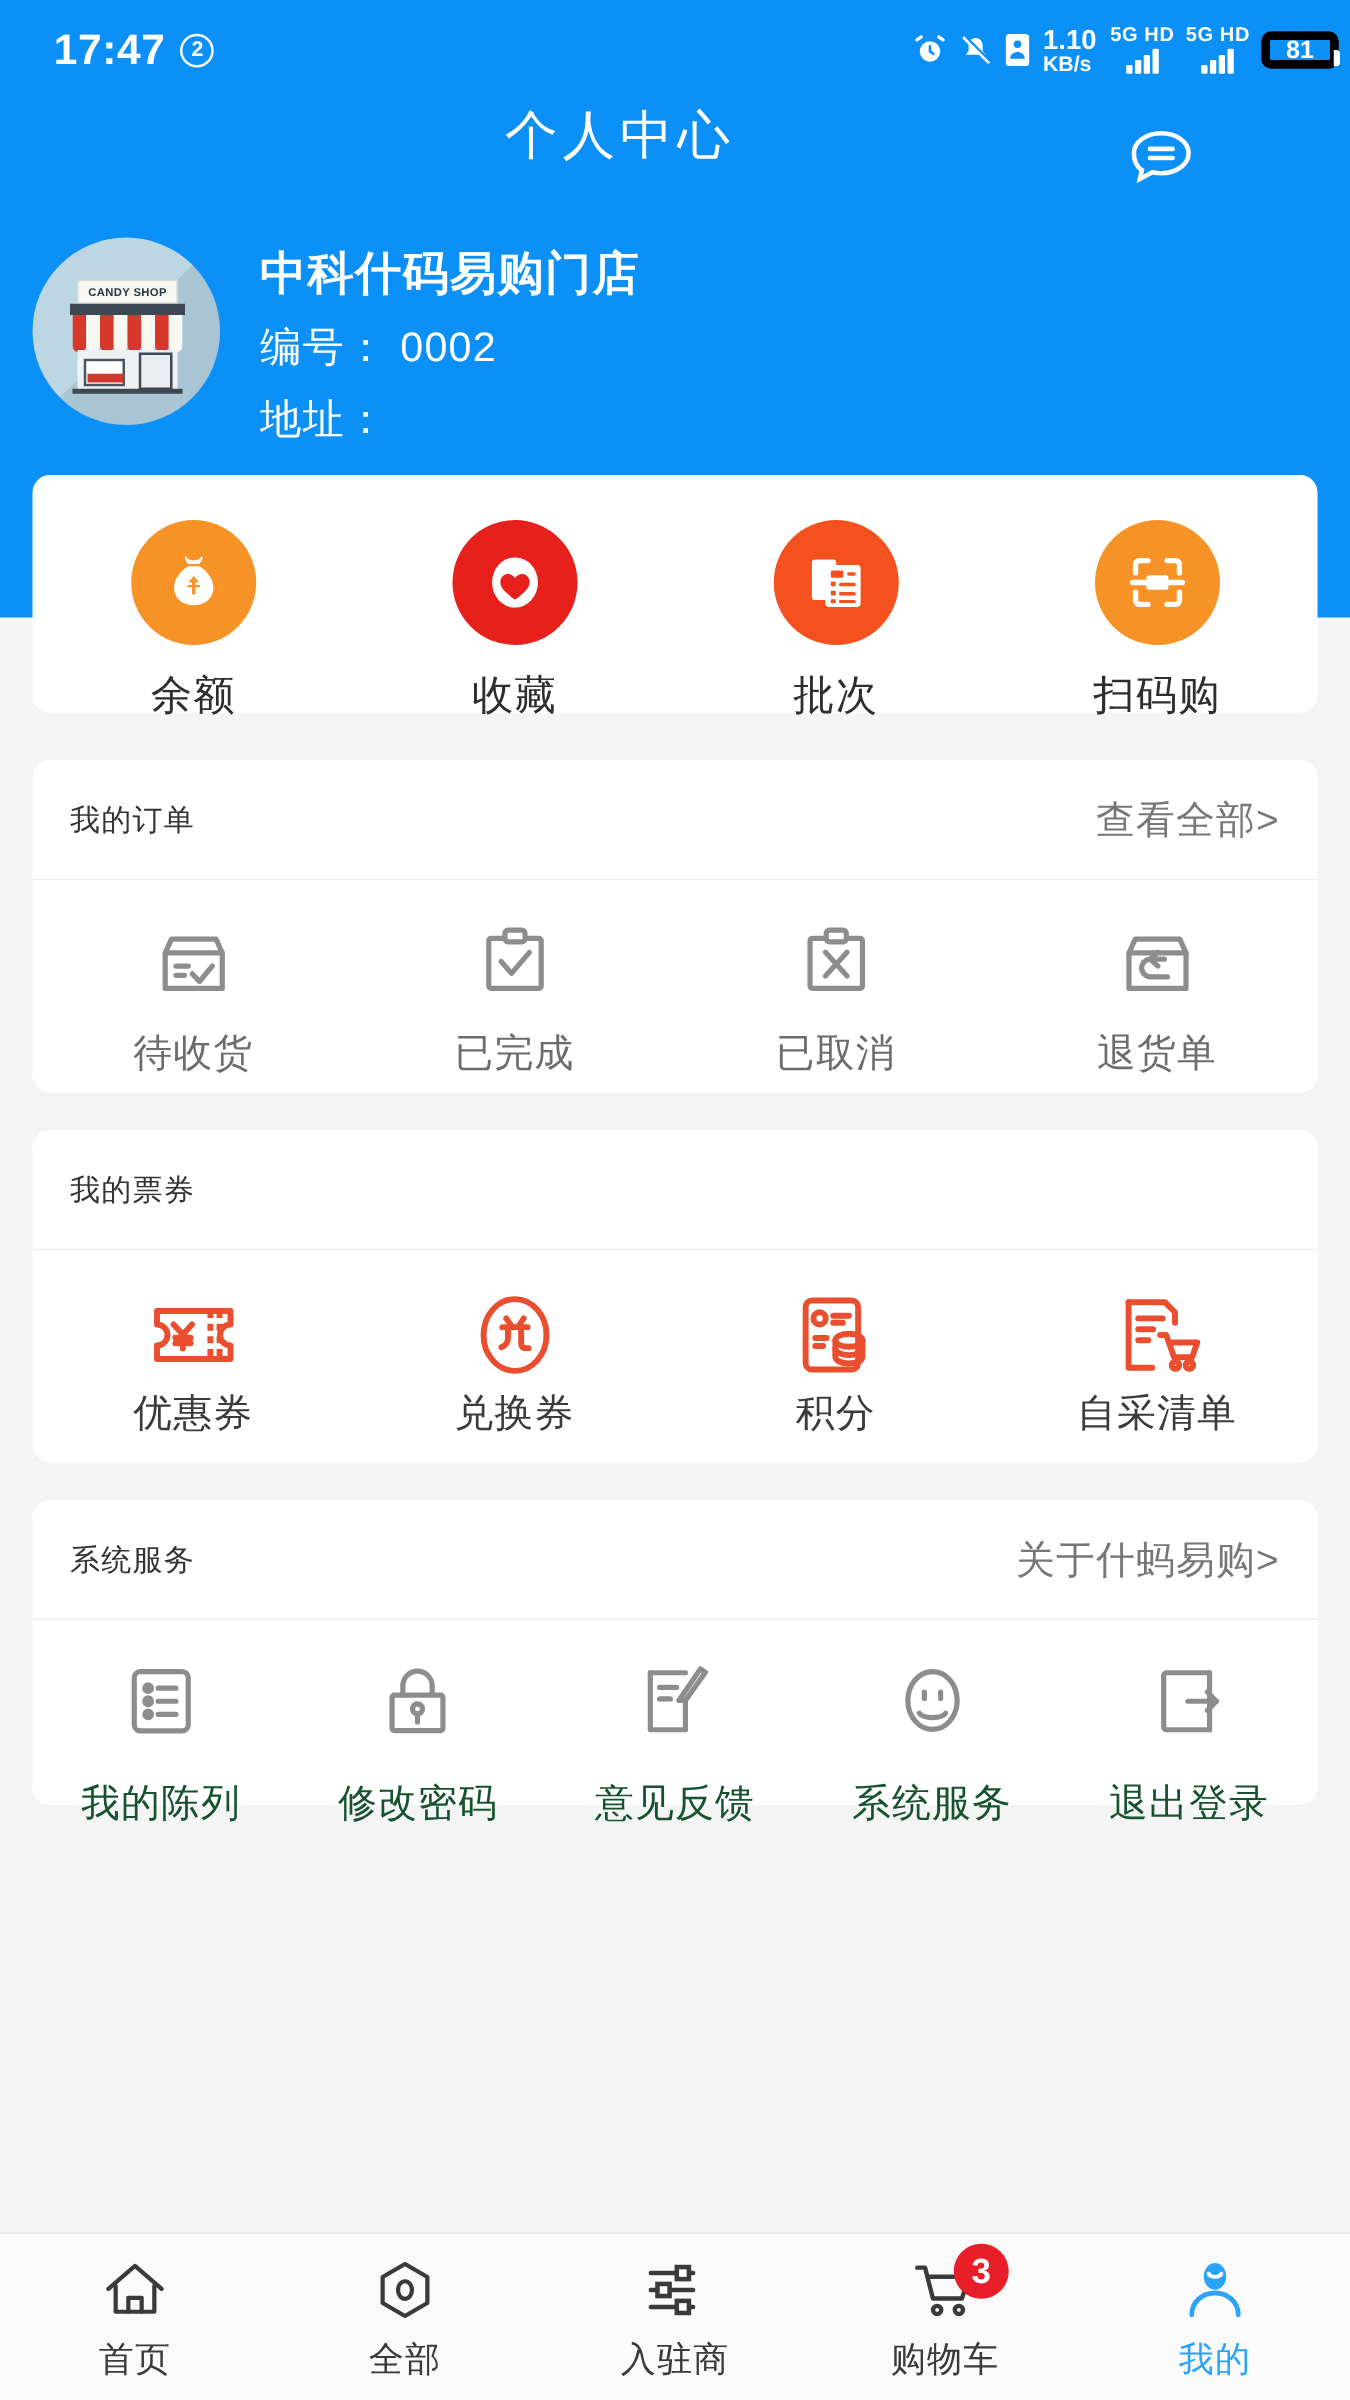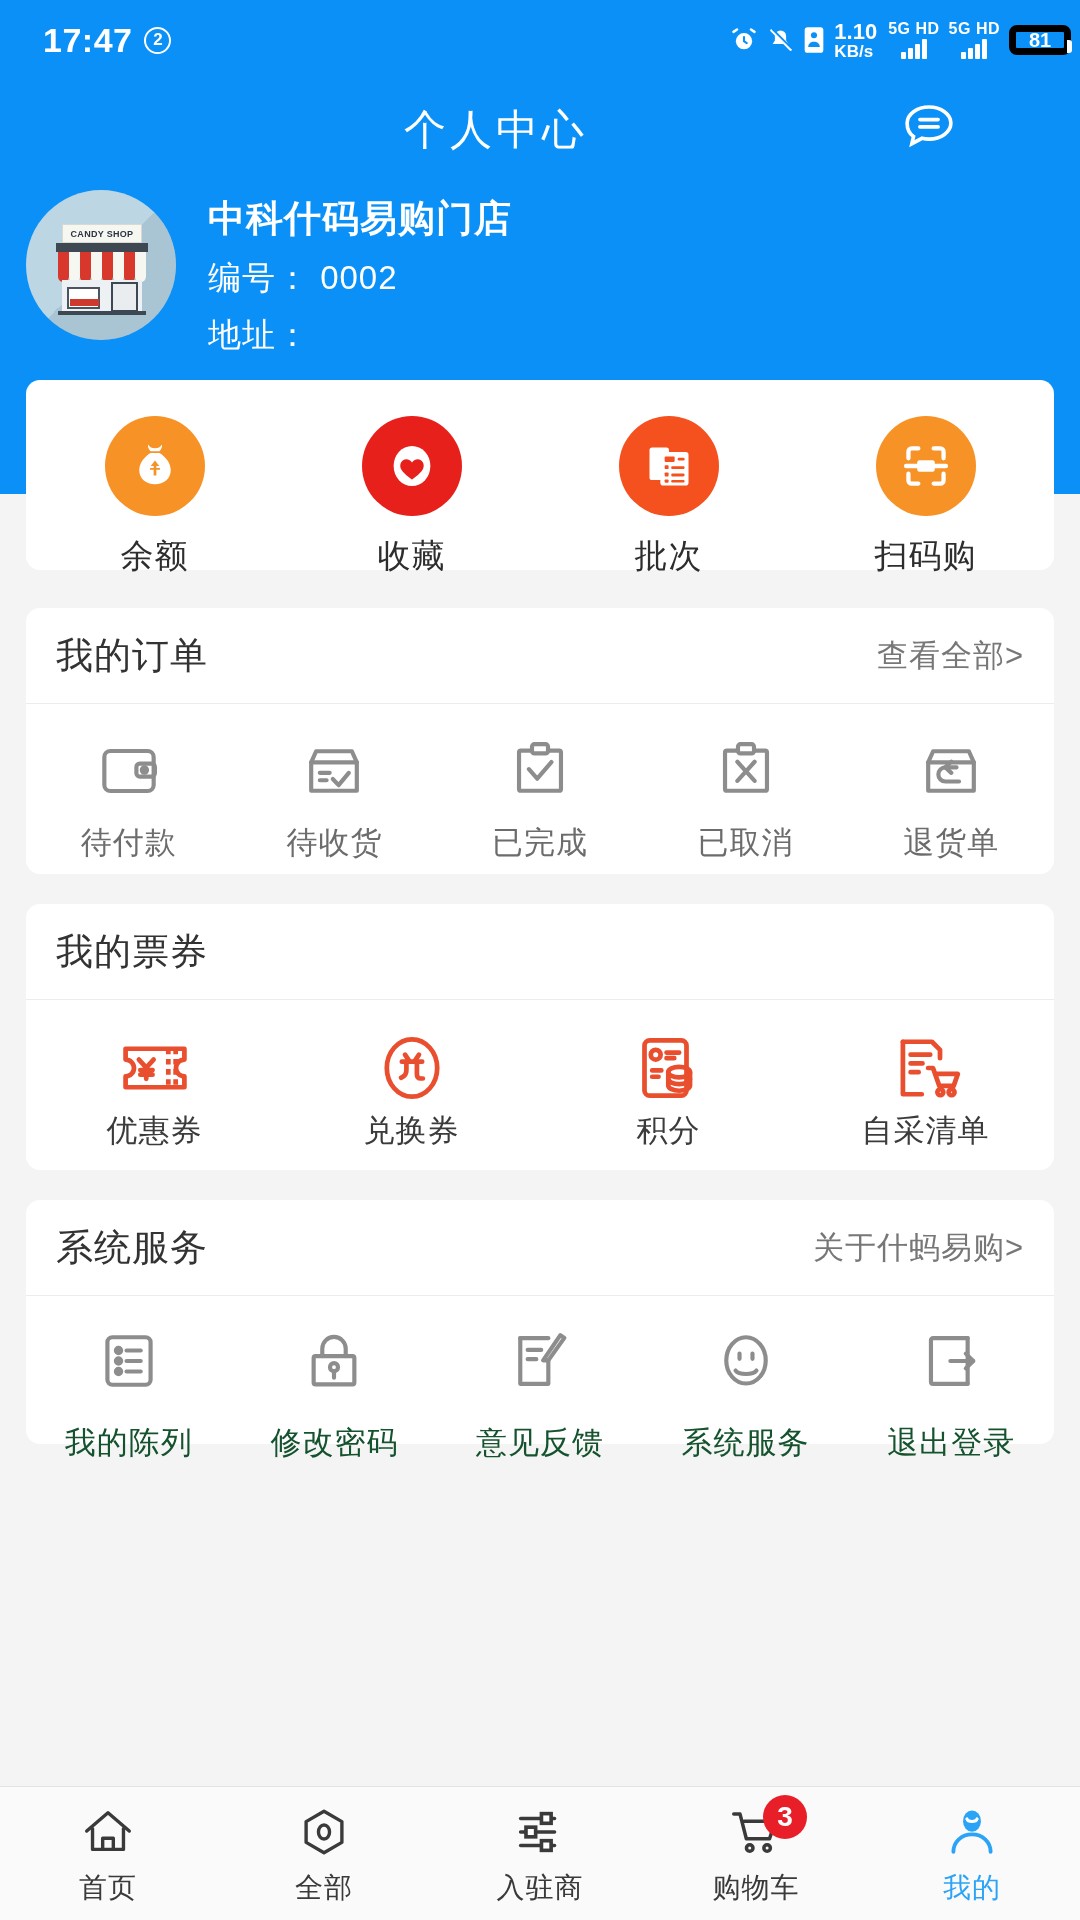--- a/index.html
+++ b/index.html
@@ -41,21 +41,21 @@
   .bars span:nth-child(3){height:15px;} .bars span:nth-child(4){height:20px;}
   .batt{
     width:62px;height:30px;border:7px solid #000000;border-radius:8px;
     display:flex;align-items:center;justify-content:center;
     font-size:20px;font-weight:bold;position:relative;
   }
   .batt:after{content:"";position:absolute;right:-8px;top:8px;width:5px;height:13px;background:#fff;border-radius:0 3px 3px 0;}
 
   .navbar{
     position:absolute; top:80px; left:0; width:992px; height:100px;
-    display:flex; align-items:center; justify-content:center;
+    display:flex; align-items:flex-start; justify-content:center;
   }
   .nav-title{ color:#fff; font-size:42px; letter-spacing:4px; }
   .nav-msg{ position:absolute; right:32px; top:50%; transform:translateY(-50%); }
 
   
   .store{
     position:absolute; top:190px; left:26px; width:1020px; height:150px;
     display:flex; align-items:flex-start; gap:32px;
   }
   .avatar{
@@ -90,21 +90,21 @@
 
   
   .card{
     position:absolute; left:26px; width:1028px;
     background:#fff; border-radius:14px;
   }
   .card-head{
     height:96px; display:flex; align-items:center; justify-content:space-between;
     padding:0 30px; border-bottom:1.5px solid #ececec;
   }
-  .card-title{ font-size:37px; color:#333; letter-spacing:1px; }
+  .card-title{ font-size:24px; color:#333; letter-spacing:1px; }
   .card-link{ font-size:31px; color:#777; letter-spacing:1px; }
 
   .row{ display:flex; }
   .cell{ flex:1; display:flex; flex-direction:column; align-items:center; }
   .cell-label{ font-size:31px; color:#3b3b3b; letter-spacing:1px; }
 
   
   #quick-card{ top:380px; height:190px; }
   #quick-card .row{ padding:36px 0 0 0; }
   #quick-card .cell-label{ margin-top:18px; font-size:33px; color:#2e2e2e;}
@@ -309,28 +309,20 @@
   </div>
 </div>
 
 <div class="card" id="orders-card">
   <div class="card-head">
     <div class="card-title">我的订单</div>
     <div class="card-link">查看全部&gt;</div>
   </div>
   <div class="row">
 
-    <div class="cell">
-      <svg class="oicon" viewBox="0 0 24 24" fill="none" stroke="#8d8d8d" stroke-width="1.35" stroke-linecap="round" stroke-linejoin="round">
-        <path d="M4 7.5a2 2 0 0 1 2-2h12a2 2 0 0 1 2 2v9a2 2 0 0 1-2 2H6a2 2 0 0 1-2-2z"></path>
-        <rect x="14.4" y="9.6" width="6" height="4.2" rx="1.1"></rect>
-        <circle cx="17" cy="11.7" r="0.85" fill="#8d8d8d"></circle>
-      </svg>
-      <div class="cell-label">待付款</div>
-    </div>
 
     <div class="cell">
       <svg class="oicon" viewBox="0 0 24 24" fill="none" stroke="#8d8d8d" stroke-width="1.35" stroke-linecap="round" stroke-linejoin="round">
         <path d="M4.6 9.2l1.6-3.6h11.6l1.6 3.6v9.2H4.6z"></path>
         <path d="M4.6 9.2h14.8"></path>
         <path d="M7.4 12.6h3.2M7.4 15h2.2"></path>
         <path d="M11.6 14.6l1.9 2 3.3-4"></path>
       </svg>
       <div class="cell-label">待收货</div>
     </div>

